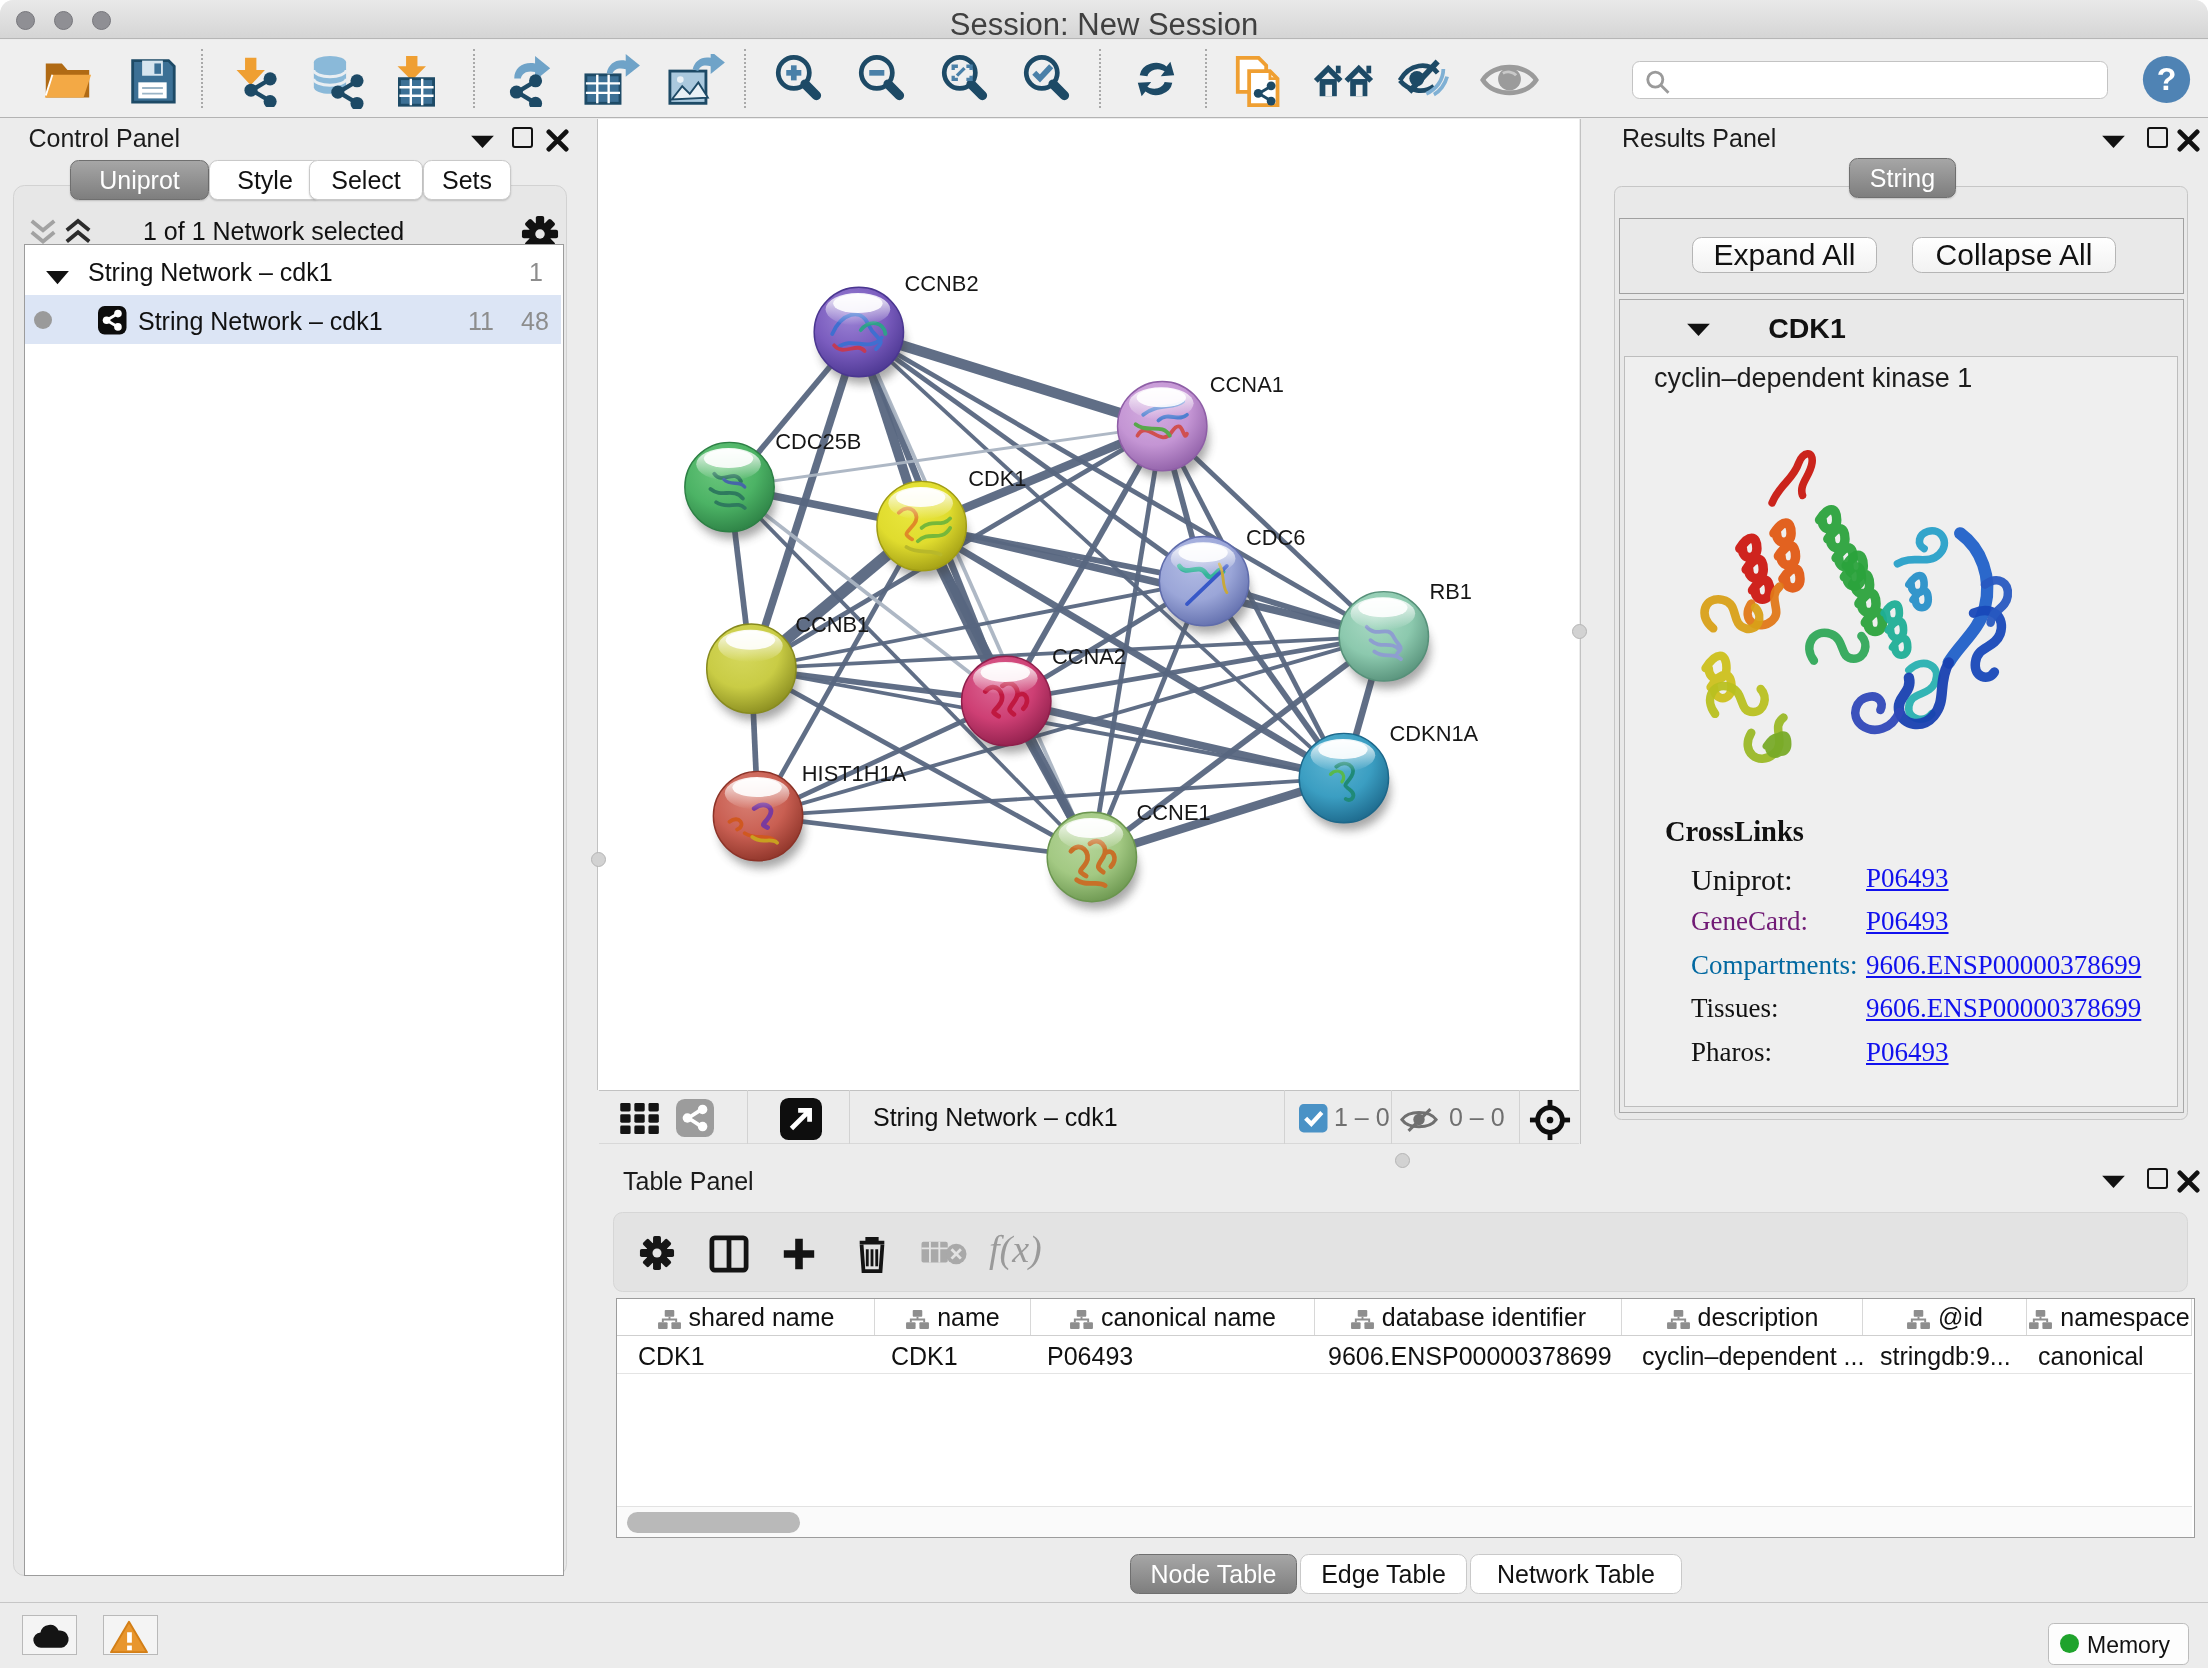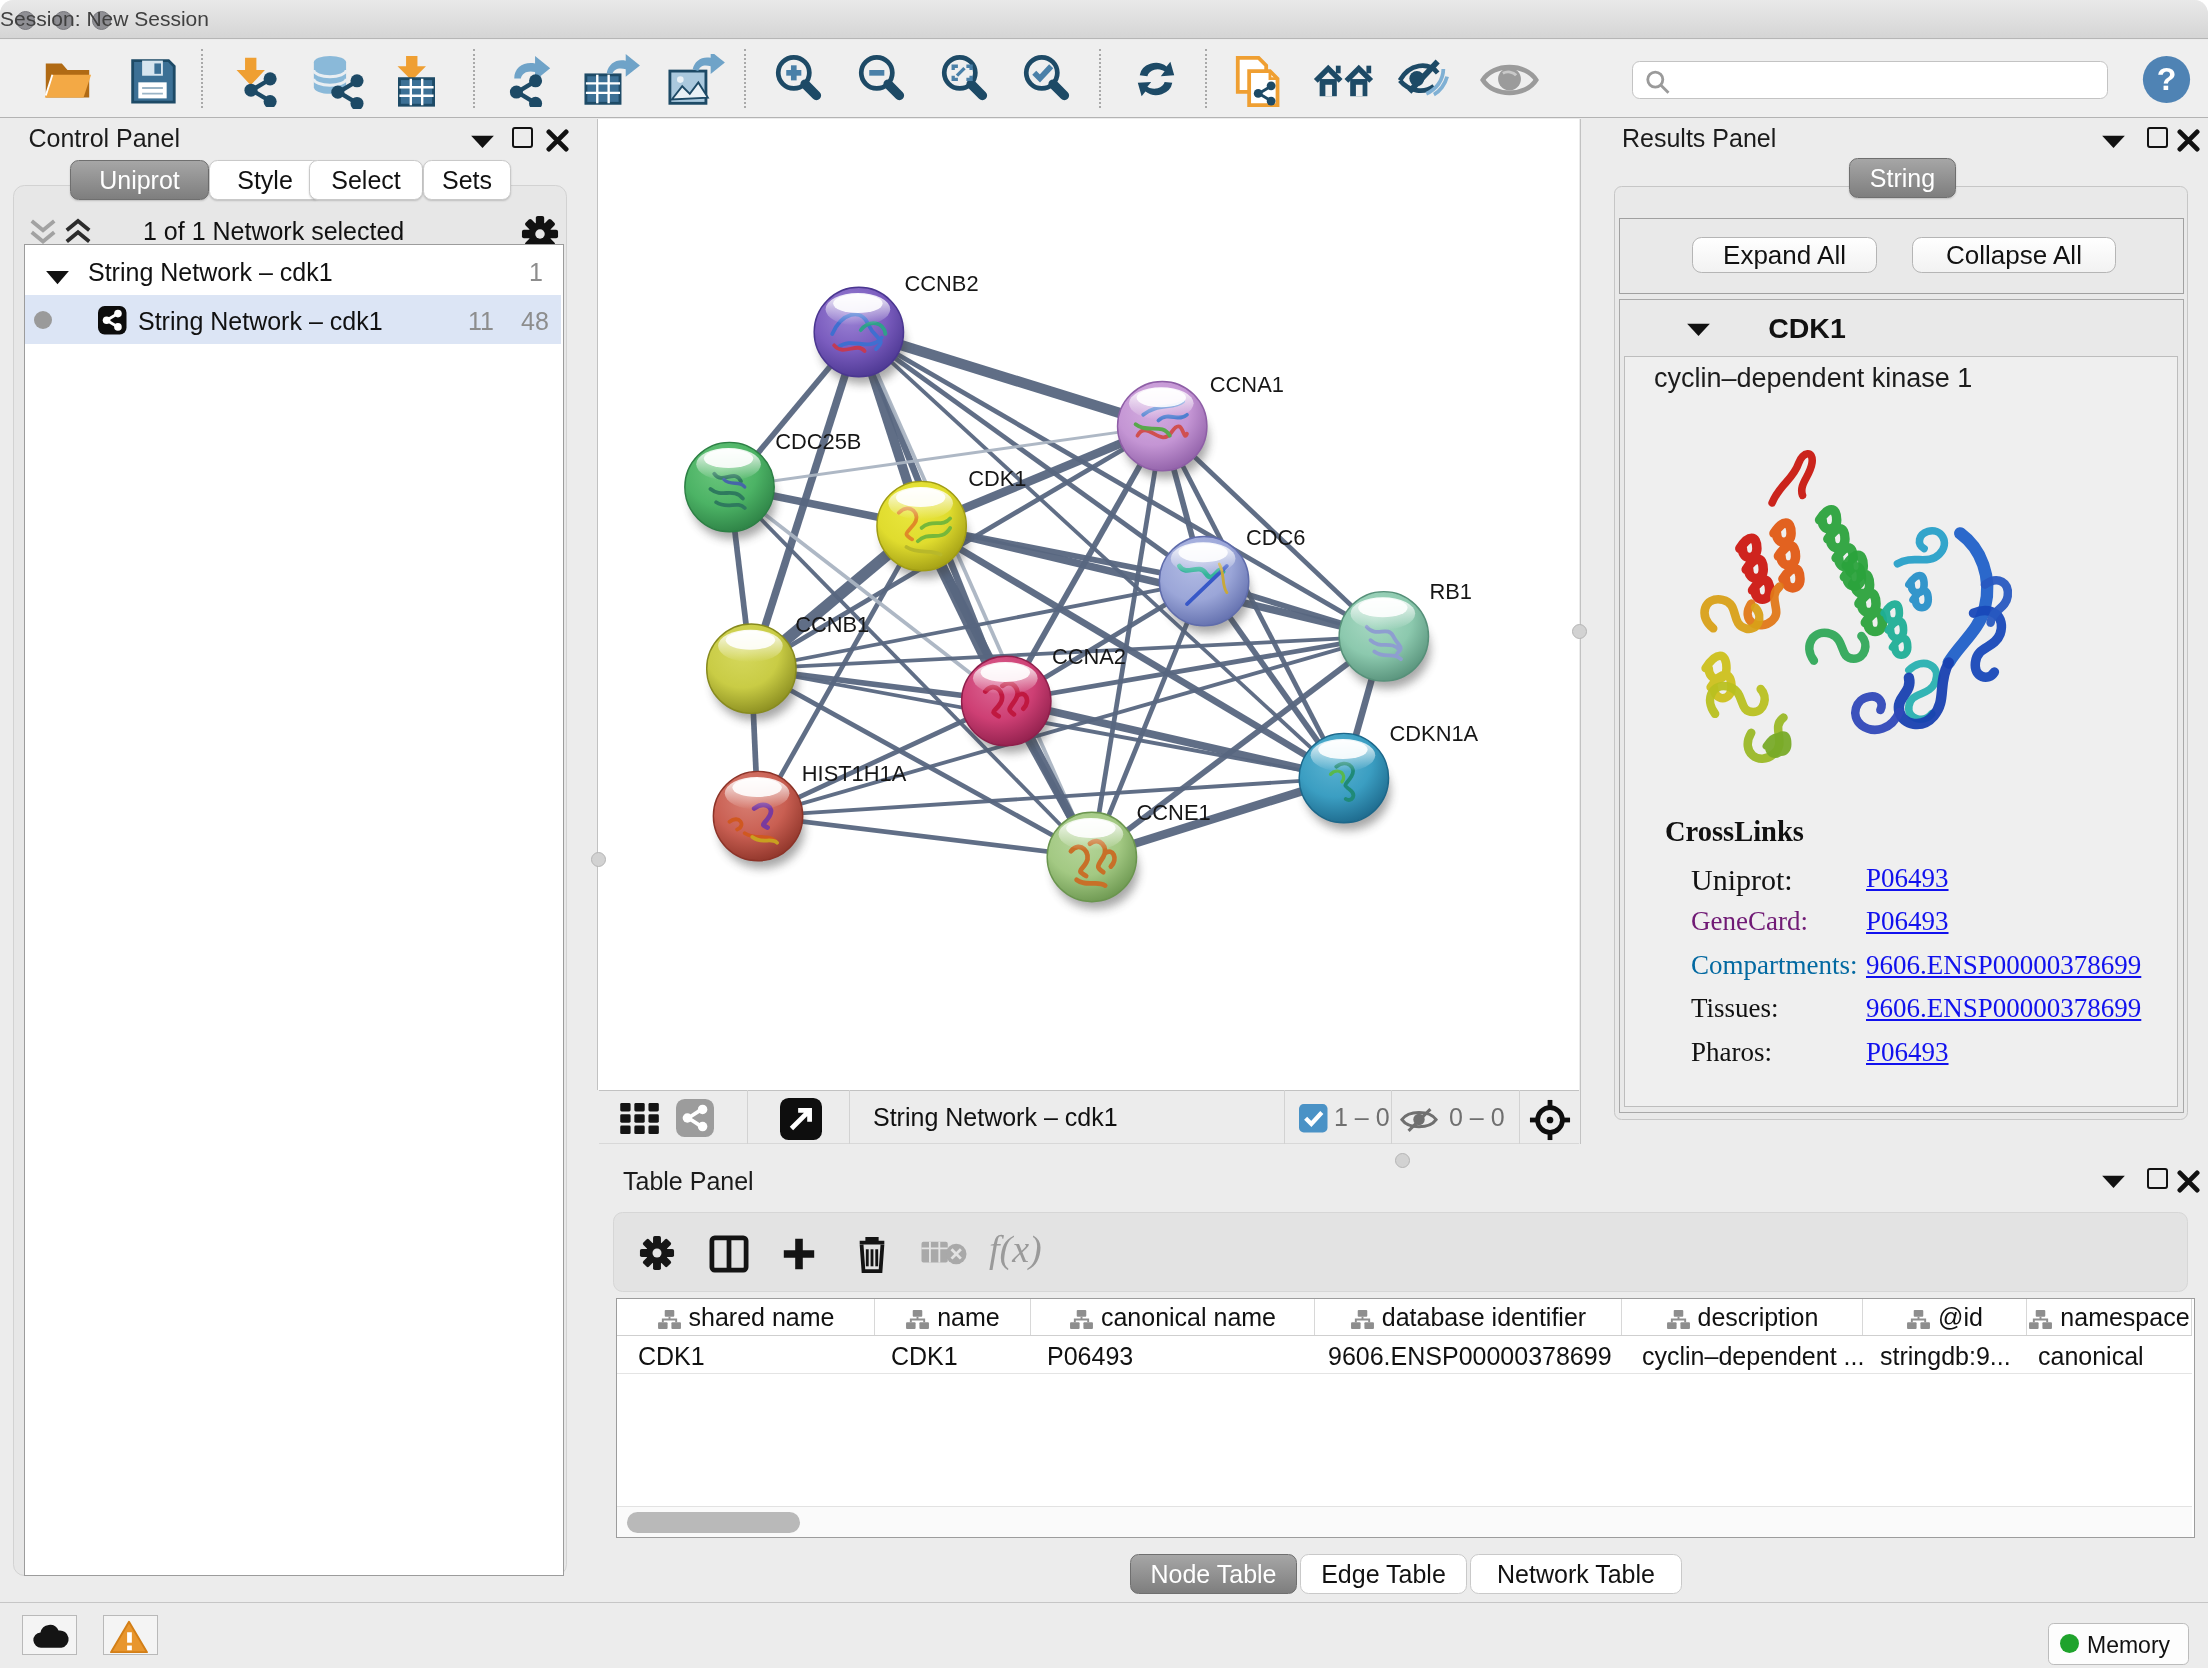--- a/index.html
+++ b/index.html
@@ -1,35 +1,35 @@
 <!DOCTYPE html>
 <html style="font-size:15px"><head><meta charset="utf-8"><style>
 
 *{margin:0;padding:0;box-sizing:border-box}
 html,body{width:2208px;height:1668px;background:#fff;font-family:"Liberation Sans",sans-serif;-webkit-font-smoothing:antialiased}
 #win{position:absolute;left:0;top:0;width:2208px;height:1668px;background:#ececec;border-radius:13.3px 13.3px 0 0;overflow:hidden}
 .abs{position:absolute}
 #titlebar{left:0;top:0;width:2208px;height:39px;background:linear-gradient(#e9e9e9,#d5d5d5);border-bottom:1px solid #b6b6b6;border-radius:13.3px 13.3px 0 0}
 .tl{width:19px;height:19px;border-radius:50%;background:#8f8f94;border:1px solid #77777c;top:10.5px}
-#title{width:100%;text-align:left;top:6.7px;font-size:21px;color:#404040}
+#title{width:100%;text-align:center;top:6.7px;font-size:31px;color:#404040}
 #toolbar{left:0;top:40px;width:2208px;height:78px;background:#efefef;border-bottom:1px solid #b3b3b3}
 .tsep{top:49px;width:0;height:59px;border-left:2.9px dotted #a9a9a9}
 #searchbox{left:1632px;top:61px;width:476px;height:38px;background:#fff;border:1.9px solid #c3c3c3;border-radius:7.6px}
 .panel-title{font-size:25px;color:#1b1b1b}
 .tab{position:absolute;height:40px;border-radius:8.6px;border:1px solid #c9c9c9;background:#fff;color:#111;font-size:25px;text-align:center;line-height:38px;box-shadow:0 1px 1.9px rgba(0,0,0,0.18)}
 .tab.sel{background:linear-gradient(#a6a6a6,#7e7e7e);color:#fff;border:1px solid #6f6f6f}
 #cp-sub{left:13.3px;top:185px;width:554px;height:1391px;background:#e7e7e7;border:1px solid #d2d2d2;border-radius:11.4px}
 #cp-list{left:24px;top:244px;width:540px;height:1332px;background:#fff;border:1.9px solid #9c9c9c}
 #row2{left:0px;top:50px;width:536px;height:49px;background:#dce5f5}
 #netcanvas{left:597px;top:119px;width:982px;height:971px;background:#fff;border-left:1.9px solid #c2c2c2}
 #netbar{left:599px;top:1090px;width:980px;height:54px;background:#ececec;border-top:1.9px solid #c2c2c2;border-bottom:1px solid #d8d8d8}
 .nbsep{top:0;width:0;height:54px;border-left:1.9px solid #d2d2d2}
 #rp{left:1580px;top:119px;width:629px;height:1042px;background:#ececec;border-left:1.9px solid #c2c2c2}
 .rbox{position:absolute;border:1.9px solid #a8a8a8;background:#e9e9e9}
-.btn{position:absolute;background:linear-gradient(#ffffff,#f2f2f2);border:1.9px solid #b5b5b5;border-radius:9.5px;font-size:26px;color:#111;text-align:center}
+.btn{position:absolute;background:linear-gradient(#ffffff,#f2f2f2);border:1.9px solid #b5b5b5;border-radius:9.5px;font-size:30px;color:#111;text-align:center}
 #tp{left:599px;top:1144px;width:1609px;height:457px;background:#ececec}
 #tptools{left:14.3px;top:68px;width:1575px;height:80px;background:#e3e3e3;border:1px solid #d6d6d6;border-radius:9.5px}
 #tbl{left:17px;top:154px;width:1579px;height:240px;background:#fff;border:1.9px solid #9c9c9c}
 .th{position:absolute;top:0;height:36px;border-right:1.9px solid #d8d8d8;font-size:25px;color:#111;text-align:center}
 .td{position:absolute;top:43px;font-size:25px;color:#111}
 #hsb{left:0;bottom:0;width:1575px;height:31px;background:#fafafa;border-top:1px solid #e2e2e2}
 #hsbthumb{left:9.5px;top:4.8px;width:173px;height:21px;background:#b9b9b9;border-radius:10.5px}
 .btab{position:absolute;height:40px;border-radius:8.6px;border:1px solid #c9c9c9;background:#fff;color:#111;font-size:25px;text-align:center;line-height:38px}
 .btab.sel{background:linear-gradient(#a6a6a6,#7e7e7e);color:#fff;border:1px solid #6f6f6f}
 #statusbar{left:0;top:1602px;width:2208px;height:67px;background:#ececec;border-top:1.9px solid #c6c6c6}

